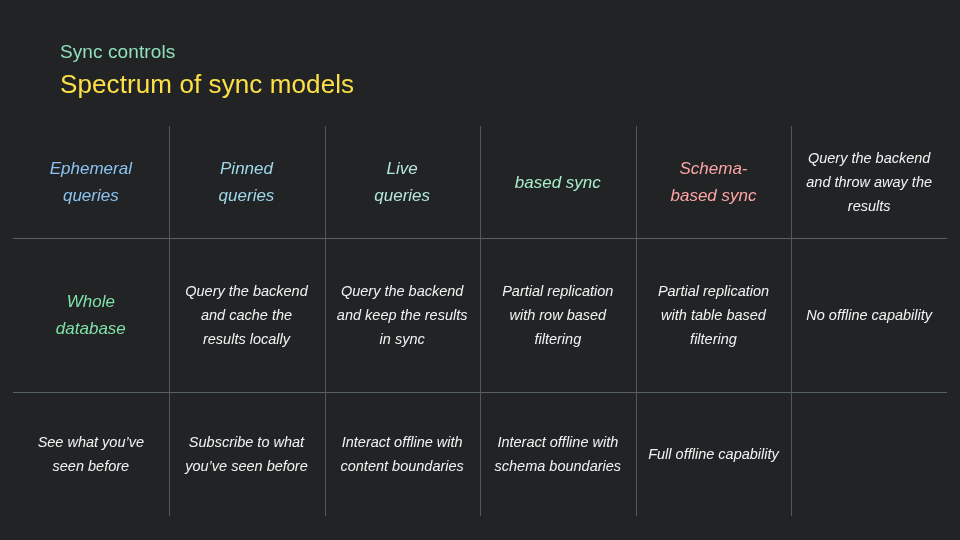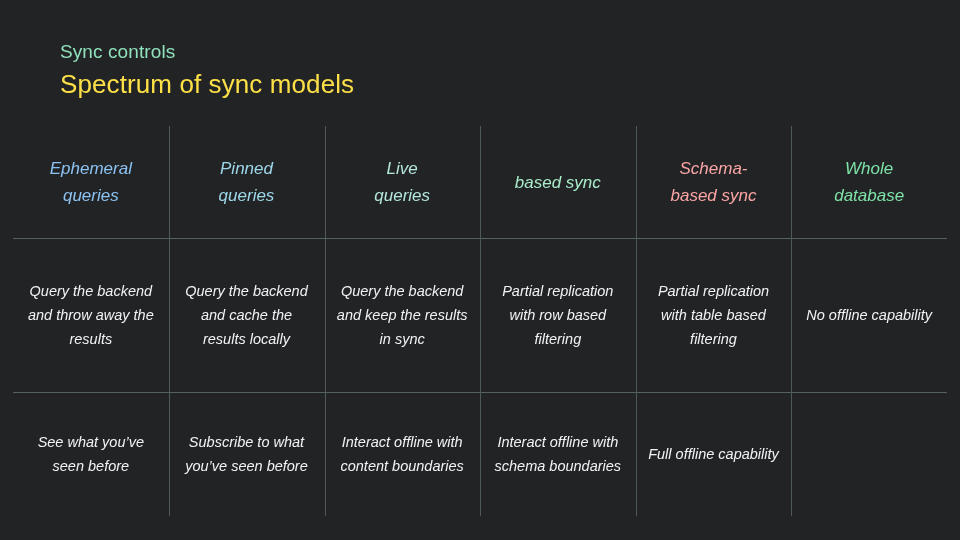--- a/index.html
+++ b/index.html
@@ -143,29 +143,29 @@
         <div class="cell-inner">
           <div>based sync</div>
         </div>
       </div>
       <div class="cell head-cell" style="color: #fca5a5;">
         <div class="cell-inner">
           <div>Schema-</div>
           <div>based sync</div>
         </div>
       </div>
+      <div class="cell body-cell">
+        <div class="cell-inner">Query the backend and throw away the results</div>
+      </div>
+
       <div class="cell head-cell" style="color: rgb(127, 227, 168);">
         <div class="cell-inner">
           <div>Whole</div>
           <div>database</div>
         </div>
-      </div>
-
-      <div class="cell body-cell">
-        <div class="cell-inner">Query the backend and throw away the results</div>
       </div>
       <div class="cell body-cell">
         <div class="cell-inner">Query the backend and cache the results locally</div>
       </div>
       <div class="cell body-cell">
         <div class="cell-inner">Query the backend and keep the results in sync</div>
       </div>
       <div class="cell body-cell">
         <div class="cell-inner">Partial replication with row based filtering</div>
       </div>

